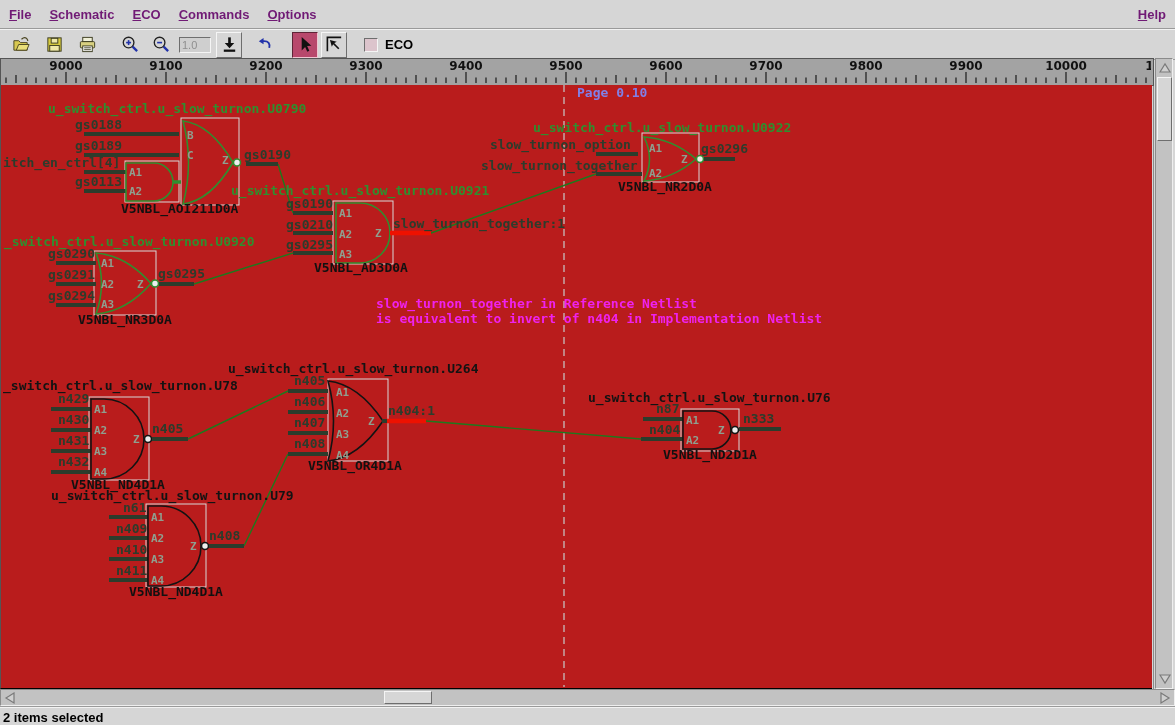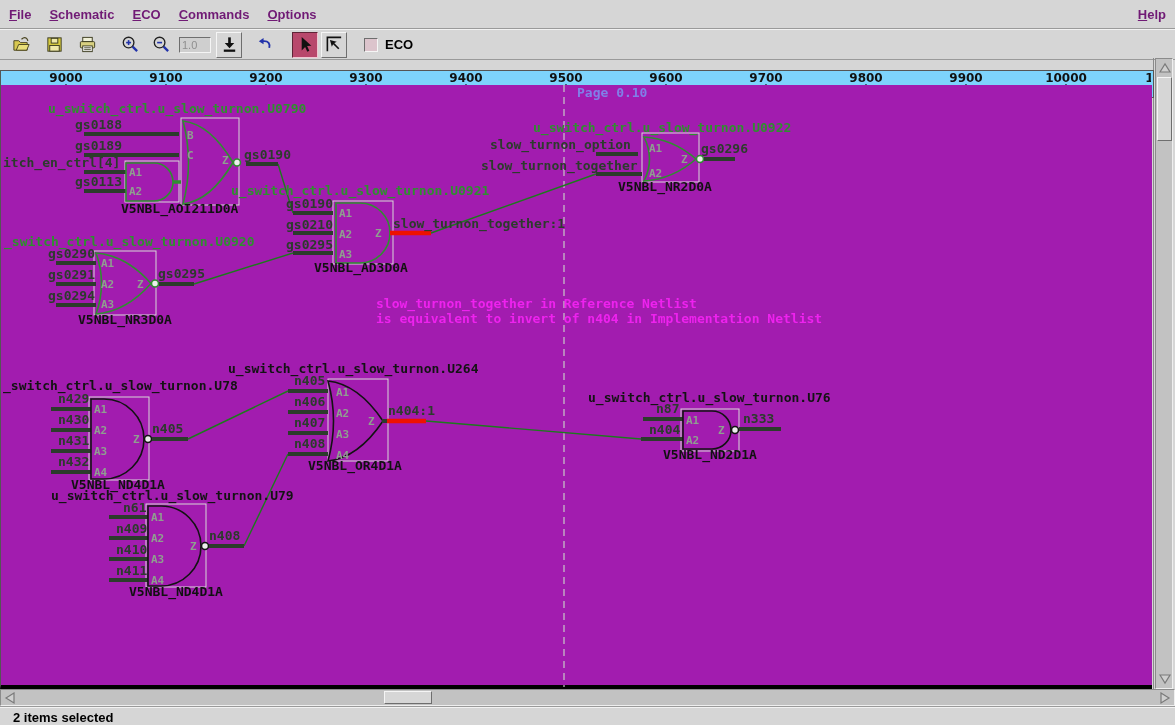--- a/index.html
+++ b/index.html
@@ -39,44 +39,44 @@
     font-size:11px;color:#8f8f8f;background:#cfcfcf;padding:0 2px;
     border-top:1px solid #6e6e6e;border-left:1px solid #6e6e6e;
     border-bottom:1px solid #f5f5f5;border-right:1px solid #f5f5f5;}
   .cbox{width:12px;height:12px;background:#dcc4cc;
     border-top:1px solid #6e6e6e;border-left:1px solid #6e6e6e;
     border-bottom:1px solid #f5f5f5;border-right:1px solid #f5f5f5;}
   .cblabel{font-weight:bold;font-size:13px;margin-left:7px;}
   
   #viewport{position:absolute;left:0;top:58px;width:1153px;height:631px;
     border-right:1px solid #8a8a8a;}
-  #ruler{position:absolute;left:0;top:12px;width:1152px;height:26px;background:#7dd3fc;
+  #ruler{position:absolute;left:0;top:0;width:1152px;height:26px;background:#a3a3a3;
     border:1px solid #555;border-bottom:1px solid #555;}
-  #canvas{position:absolute;left:0;top:27px;width:1152px;height:604px;background:#a21caf;
-    border-left:1px solid #555;border-bottom:4px solid #000000;box-sizing:border-box;text-align:right;}
+  #canvas{position:absolute;left:0;top:27px;width:1152px;height:604px;background:#b91c1c;
+    border-left:1px solid #555;border-bottom:1px solid #000000;box-sizing:border-box;text-align:right;}
   #ruler-svg,#canvas-svg{display:block;}
   #ruler-svg text{font-family:"DejaVu Sans",sans-serif;font-weight:bold;font-size:12px;fill:#111;}
   #canvas-svg text{font-family:"DejaVu Sans Mono",monospace;font-weight:bold;}
   
   .sb-trough{position:absolute;background:#c2c2c2;
     border-top:1px solid #8b8b8b;border-left:1px solid #8b8b8b;
     border-bottom:1px solid #efefef;border-right:1px solid #efefef;box-sizing:border-box;}
   #vscroll{left:1155px;top:58px;width:18px;height:631px;}
   #hscroll{left:0;top:689px;width:1175px;height:17px;}
   .sb-thumb{position:absolute;background:#d6d6d6;
     border-top:1px solid #f5f5f5;border-left:1px solid #f5f5f5;
     border-bottom:1px solid #6e6e6e;border-right:1px solid #6e6e6e;box-sizing:border-box;}
   .sb-arrow{position:absolute;width:16px;height:16px;display:flex;
     align-items:center;justify-content:center;}
   .sb-arrow svg{width:14px;height:14px;}
   
   #statusbar{position:absolute;left:0;top:707px;width:1175px;height:18px;
     background:#d6d6d6;border-top:1px solid #f2f2f2;box-shadow:0 -1px 0 #9a9a9a;
     display:flex;align-items:center;}
-  #status-text{font-weight:bold;font-size:13px;color:#000;margin-left:13px;}
+  #status-text{font-weight:bold;font-size:13px;color:#000;margin-left:3px;}
 </style>
 </head>
 <body>
 
 <div id="app" data-name="application-window">
 
   <div id="menubar" data-name="menu-bar">
     <div id="menu-left" data-name="menu-bar-items">
         <div class="menu-item" data-name="menu-file"><span class="mn">F</span>ile</div>
         <div class="menu-item" data-name="menu-schematic"><span class="mn">S</span>chematic</div>

